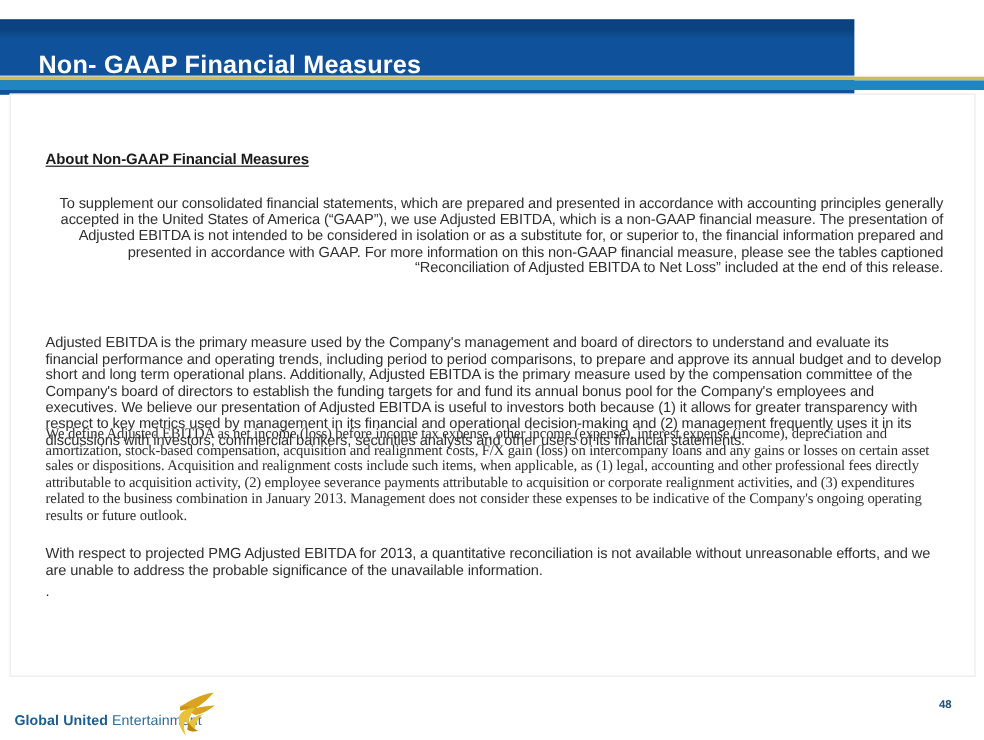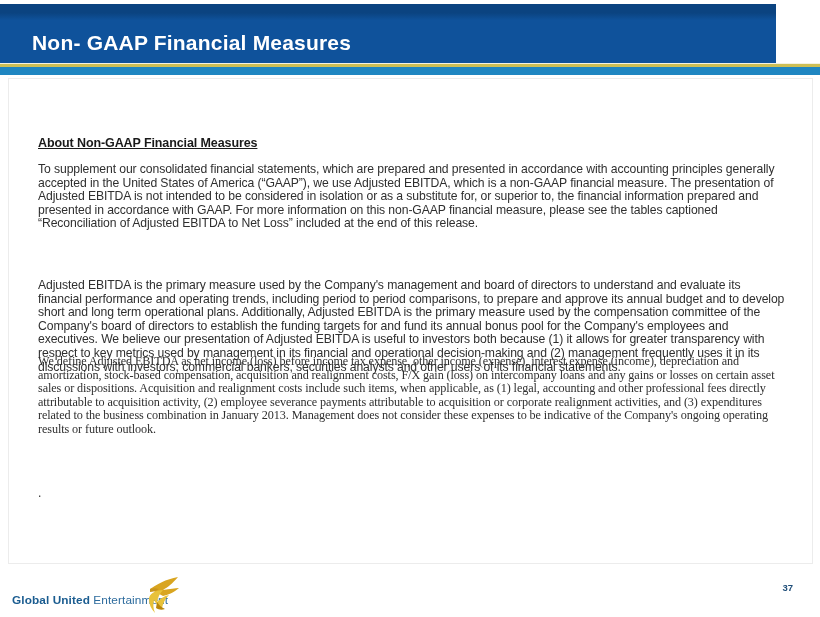--- a/index.html
+++ b/index.html
@@ -5,21 +5,21 @@
   html,body{margin:0;padding:0;background:#888;}
   .slide{
     position:relative;
     width:820px;height:617px;
     background:#ffffff;
     overflow:hidden;
     font-family:"Liberation Sans", sans-serif;
   }
   
   .header-band{
-    position:absolute;left:0;top:4px;width:776px;height:63px;
+    position:absolute;left:0;top:16px;width:712px;height:63px;
     background:linear-gradient(180deg,#0b4380 0%,#0b4380 14%,#0f529b 26%,#0f529b 100%);
   }
   .header-title{
     position:absolute;left:32px;top:27px;
     color:#ffffff;
     font-size:21px;
     font-weight:bold;
     letter-spacing:0.2px;
     white-space:nowrap;
   }
@@ -36,29 +36,29 @@
   .body-copy{
     position:absolute;
     color:#2f2f2f;
     font-size:12.2px;
     line-height:13.6px;
     letter-spacing:-0.1px;
     width:748px;
     margin:0;
   }
   .about-heading{
-    position:absolute;left:38px;top:136px;
+    position:absolute;left:38px;top:126px;
     color:#1a1a1a;
     font-size:12.5px;
     font-weight:bold;
     text-decoration:underline;
     letter-spacing:-0.1px;
     margin:0;
   }
-  .p1{left:38px;top:163px;}
+  .p1{left:38px;top:163px;text-align:right;}
   .p2{left:38px;top:249px;margin-top:30px;}
   .p3{left:38px;top:355px;font-family:Liberation Serif, serif;}
   .p4{left:38px;top:455px;}
   .p5{left:38px;top:487px;}
 
   
   .footer{position:absolute;left:0;top:575px;width:820px;height:42px;}
   .logo-text{
     position:absolute;left:12px;top:18px;
     font-size:11.8px;
@@ -87,29 +87,30 @@
   <div class="rule-gold"></div>
   <div class="rule-lightblue"></div>
 
   <div class="content-box"></div>
 
   <h3 class="about-heading">About Non-GAAP Financial Measures</h3>
 
   <p class="body-copy p1">To supplement our consolidated financial statements, which are prepared and presented in accordance with accounting principles generally accepted in the United States of America (“GAAP”), we use Adjusted EBITDA, which is a non-GAAP financial measure. The presentation of Adjusted EBITDA is not intended to be considered in isolation or as a substitute for, or superior to, the financial information prepared and presented in accordance with GAAP. For more information on this non-GAAP financial measure, please see the tables captioned “Reconciliation of Adjusted EBITDA to Net Loss” included at the end of this release.</p>
   <p class="body-copy p2">Adjusted EBITDA is the primary measure used by the Company's management and board of directors to understand and evaluate its financial performance and operating trends, including period to period comparisons, to prepare and approve its annual budget and to develop short and long term operational plans. Additionally, Adjusted EBITDA is the primary measure used by the compensation committee of the Company's board of directors to establish the funding targets for and fund its annual bonus pool for the Company's employees and executives. We believe our presentation of Adjusted EBITDA is useful to investors both because (1) it allows for greater transparency with respect to key metrics used by management in its financial and operational decision-making and (2) management frequently uses it in its discussions with investors, commercial bankers, securities analysts and other users of its financial statements.</p>
   <p class="body-copy p3">We define Adjusted EBITDA as net income (loss) before income tax expense, other income (expense), interest expense (income), depreciation and amortization, stock-based compensation, acquisition and realignment costs, F/X gain (loss) on intercompany loans and any gains or losses on certain asset sales or dispositions. Acquisition and realignment costs include such items, when applicable, as (1) legal, accounting and other professional fees directly attributable to acquisition activity, (2) employee severance payments attributable to acquisition or corporate realignment activities, and (3) expenditures related to the business combination in January 2013.  Management does not consider these expenses to be indicative of the Company's ongoing operating results or future outlook.</p>
+  <p class="body-copy p4">With respect to projected PMG Adjusted EBITDA for 2013, a quantitative reconciliation is not available without unreasonable efforts, and we are unable to address the probable significance of the unavailable information.</p>
   <p class="body-copy p5">.</p>
 
   <div class="footer">
     <div class="logo-text">
       <span class="logo-primary">Global United</span><span class="logo-secondary"> Entertainment</span>
     </div>
     <svg class="eagle" viewBox="0 0 36 40" aria-hidden="true">
 
       <path d="M6 14 C12 10, 22 4, 34 2 C28 9, 24 12, 19 15 C26 14, 31 13, 35 13 C29 18, 24 20, 19 21 Z" fill="#d9a520"></path>
       <path d="M19 15 C16 18, 14 22, 13 27 C16 24, 20 21, 25 20 C21 24, 19 28, 18 33 C15 31, 12 29, 10 25 C9 29, 9 33, 11 38 C7 34, 5 29, 5 24 C5 19, 11 15, 19 15 Z" fill="#e8c23a"></path>
       <path d="M13 27 C15 30, 17 32, 21 34 C18 35, 15 35, 12 33 Z" fill="#b8860b"></path>
       <path d="M6 14 C9 13, 12 13, 15 14 C12 16, 9 17, 6 17 Z" fill="#c9951d"></path>
     </svg>
-    <div class="page-number">37</div>
+    <div class="page-number">48</div>
   </div>
 
 </div>
 
 </body></html>

